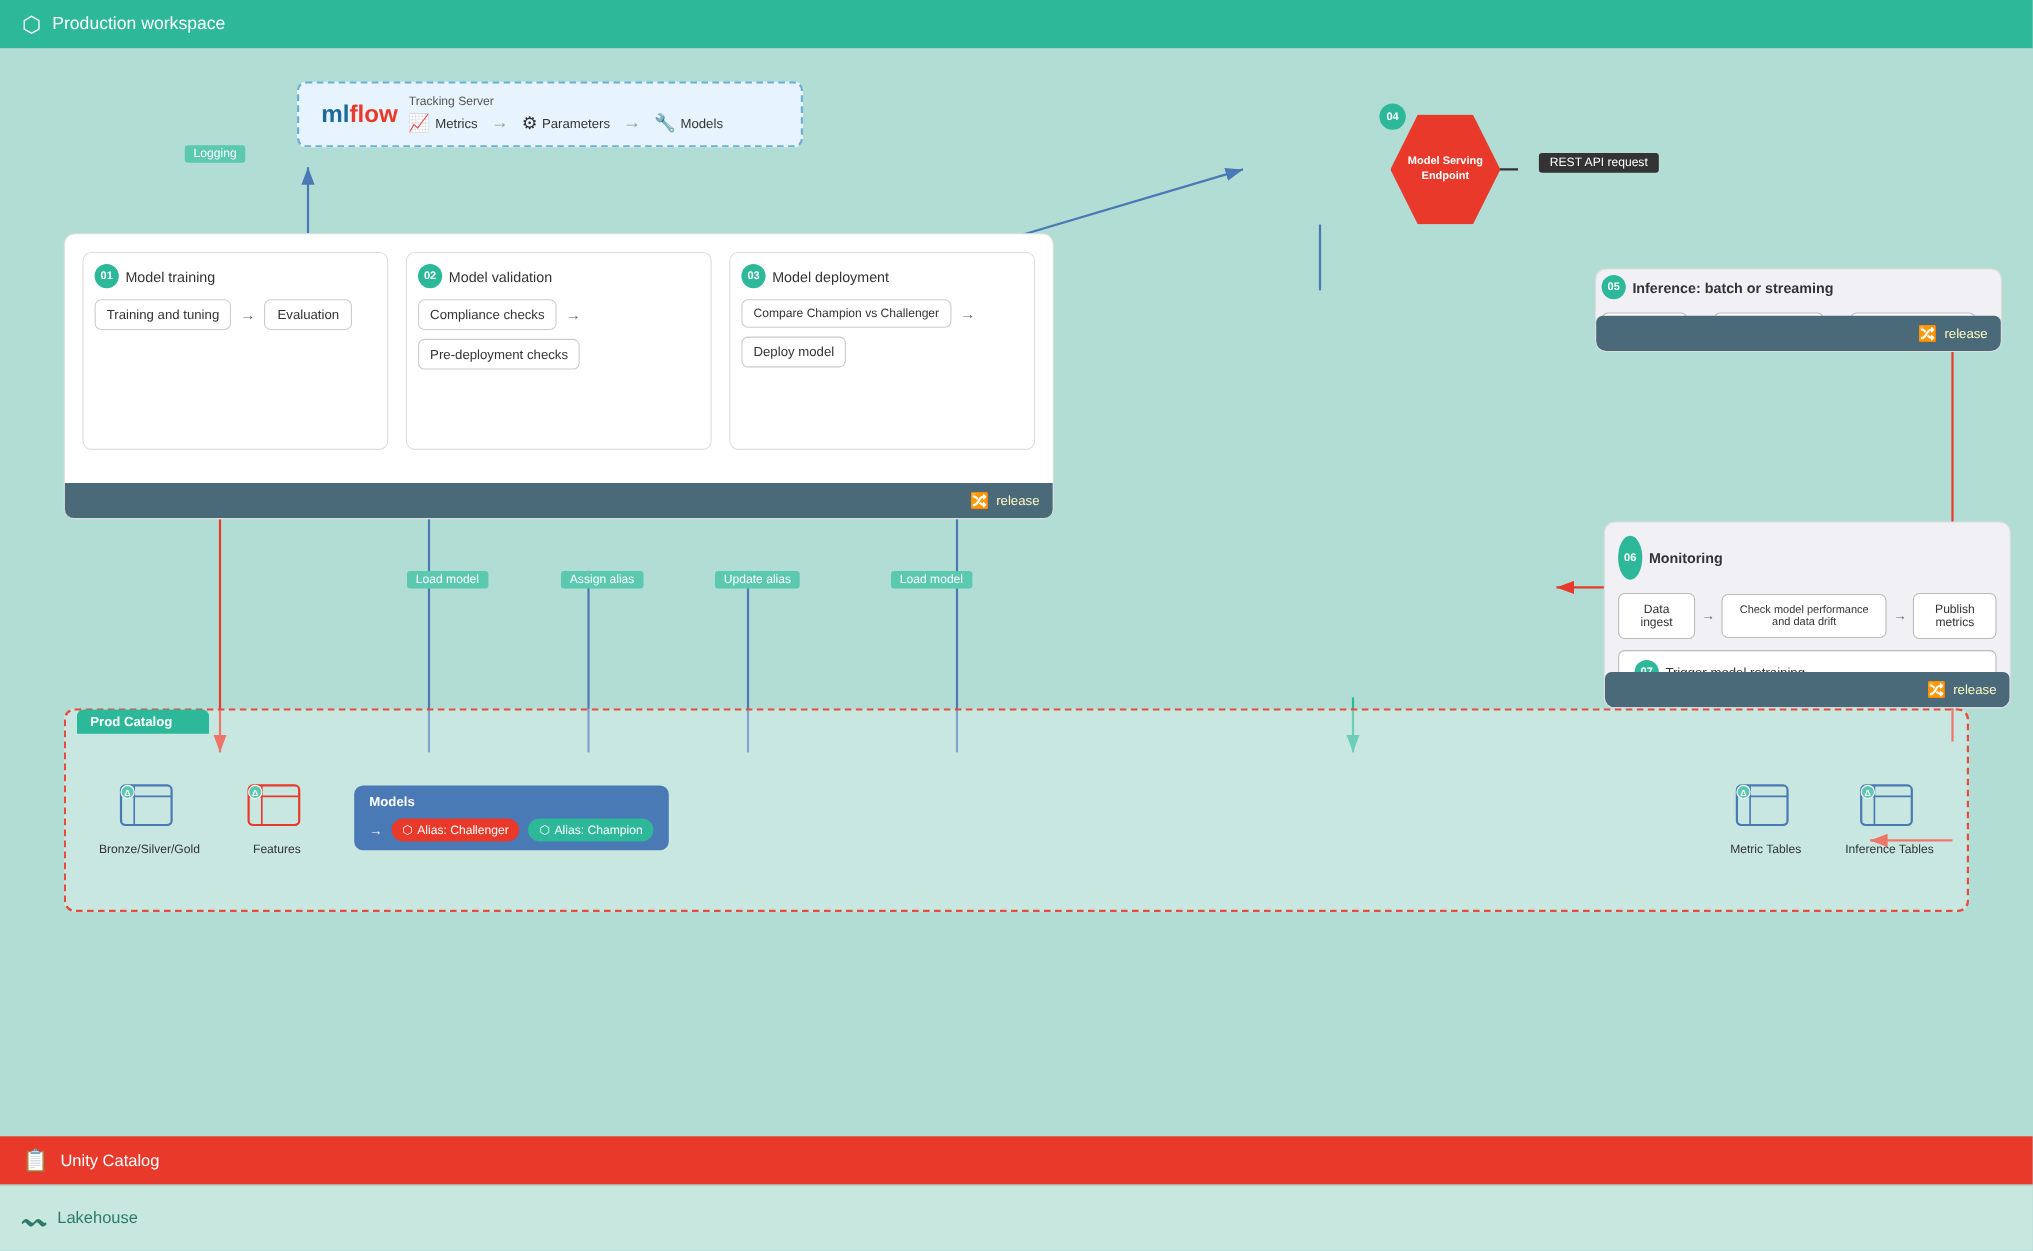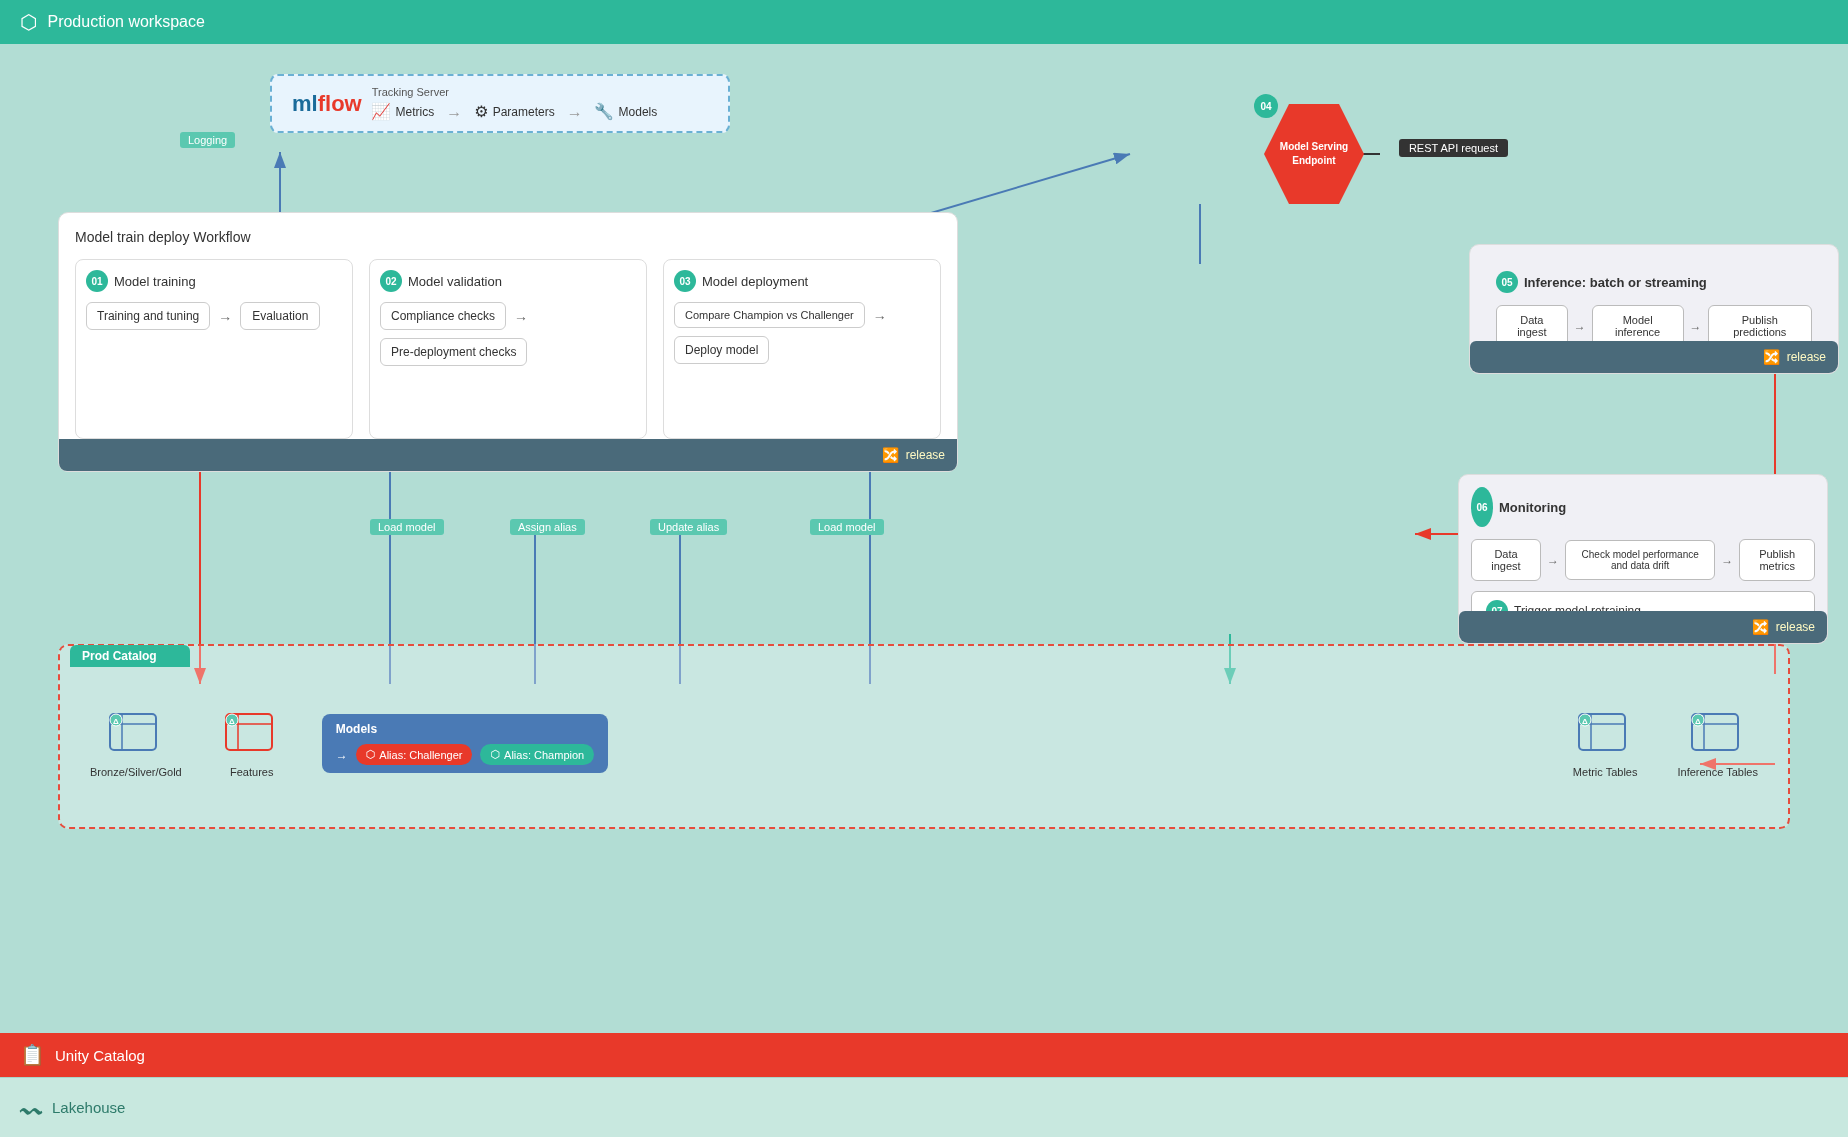--- a/index.html
+++ b/index.html
@@ -81,21 +81,21 @@
       color: #333;
     }
     .tracking-item .icon {
       font-size: 16px;
     }
 
     
     .logging-label {
       position: absolute;
       top: 88px;
-      left: 180px;
+      left: 168px;
       background: #5bc8b0;
       color: white;
       font-size: 11px;
       padding: 2px 8px;
       border-radius: 3px;
       text-align: center;
     }
 
     
     .workflow-box {
@@ -189,26 +189,26 @@
     }
     .release-icon {
       color: #acd5c8;
       font-size: 14px;
     }
 
     
     .inference-box {
       position: absolute;
       top: 200px;
-      right: 9px;
+      right: 28px;
       width: 370px;
       background: #f0f0f5;
       border-radius: 10px;
       border: 1px solid #ddd;
-      padding: 26px;
+      padding: 5px;
       overflow: hidden;
     }
     .section-title {
       font-size: 13px;
       font-weight: 600;
       color: #333;
       margin-bottom: 12px;
       display: flex;
       align-items: center;
       gap: 6px;
@@ -463,21 +463,20 @@
         </div>
       </div>
     </div>
   </div>
 
   <div class="logging-label">Logging</div>
 
   <div style="position:absolute;top:188px;left:795px;" class="flow-label">Update endpoint</div>
 
   <div class="workflow-box">
-    <div class="workflow-title">Model train deploy Workflow</div>
     <div class="workflow-steps">
 
       <div class="step-box">
         <div class="step-title">
           <span class="step-number">01</span>
           <span>Model training</span>
         </div>
         <div class="step-items">
           <div class="step-item">Training and tuning</div>
           <span class="step-arrow">→</span>

